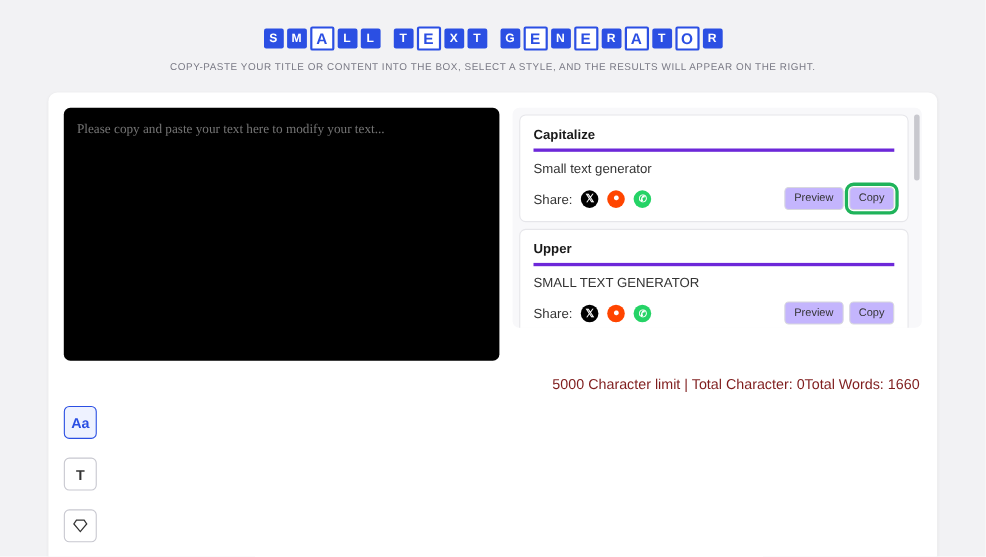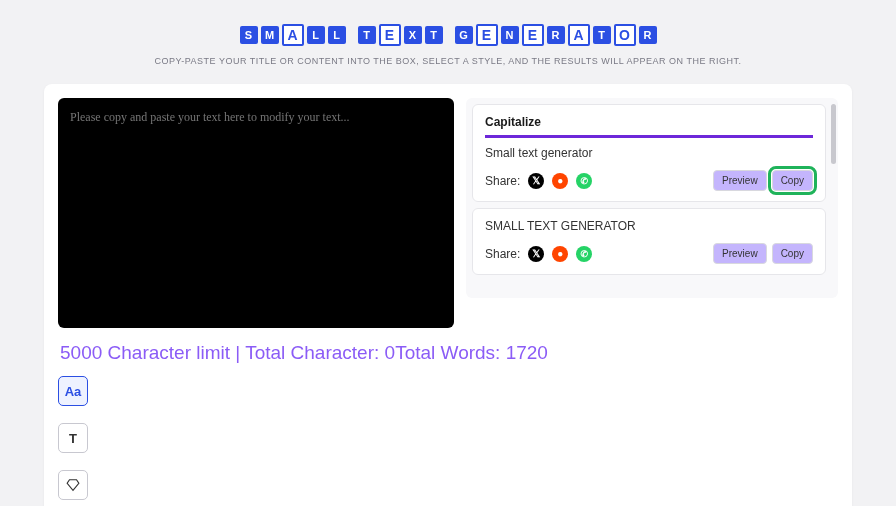--- a/index.html
+++ b/index.html
@@ -177,24 +177,24 @@
   position: absolute;
   right: 2px;
   top: 6px;
   width: 5px;
   height: 60px;
   background: #c8c8ce;
   border-radius: 3px;
 }
 .stats-row {
   display: flex;
-  justify-content: flex-start;
+  justify-content: flex-end;
   padding: 14px 2px 12px 2px;
-  font-size: 19px;
-  color: #8b5cf6;
+  font-size: 13px;
+  color: #7f1d1d;
 }
 .toolbar {
   display: flex;
   gap: 17px;
   flex-direction: column;
 }
 .tool-btn {
   width: 30px;
   height: 30px;
   border: 1px solid #c8c8d0;
@@ -277,20 +277,21 @@
                 <span class="share-icon share-whatsapp">✆</span>
               </div>
               <div class="btn-group">
                 <button class="small-btn">Preview</button>
                 <button class="small-btn highlighted">Copy</button>
               </div>
             </div>
           </div>
 
           <div class="style-card">
+            <div class="style-name">Upper</div>
             <div class="style-output">SMALL TEXT GENERATOR</div>
             <div class="style-row">
               <div class="share-group">
                 <span>Share:</span>
                 <span class="share-icon share-x">𝕏</span>
                 <span class="share-icon share-reddit">●</span>
                 <span class="share-icon share-whatsapp">✆</span>
               </div>
               <div class="btn-group">
                 <button class="small-btn">Preview</button>
@@ -299,21 +300,21 @@
             </div>
           </div>
 
         </div>
       </div>
     </div>
   </div>
 
   <div class="stats-row">
     <div>5000 Character limit | Total Character: 0</div>
-    <div>Total Words: 1720</div>
+    <div>Total Words: 1660</div>
   </div>
 
   <div class="toolbar">
     <button class="tool-btn active">Aa</button>
     <button class="tool-btn">T</button>
     <button class="tool-btn">
       <svg width="14" height="14" viewBox="0 0 24 24" fill="none" stroke="#333" stroke-width="2">
           <path d="M6 3h12l4 6-10 12L2 9l4-6z"></path>
         </svg>
     </button>

